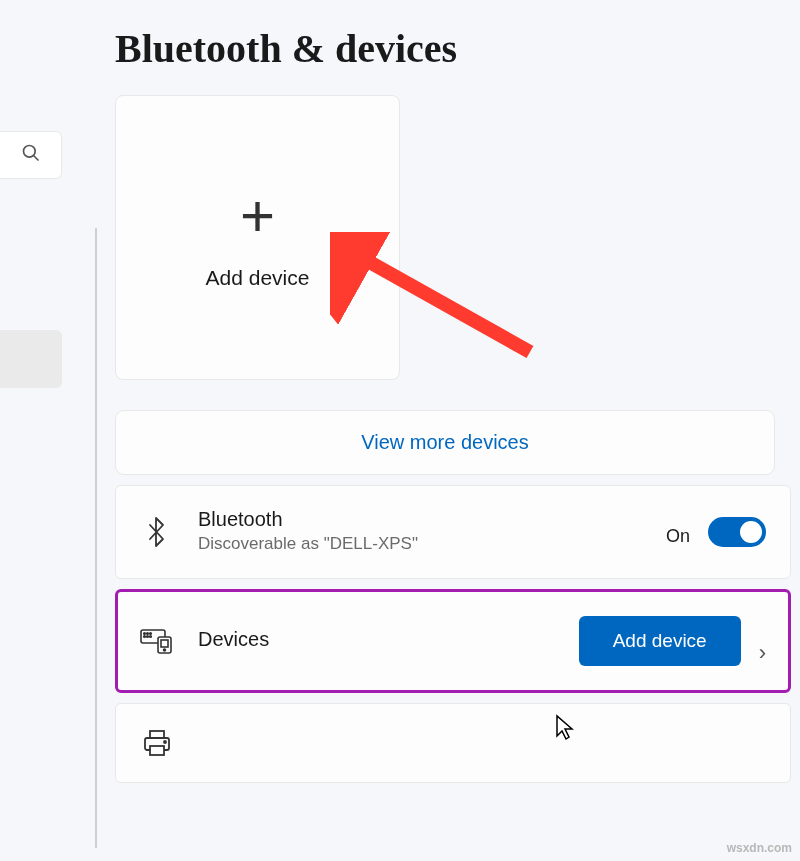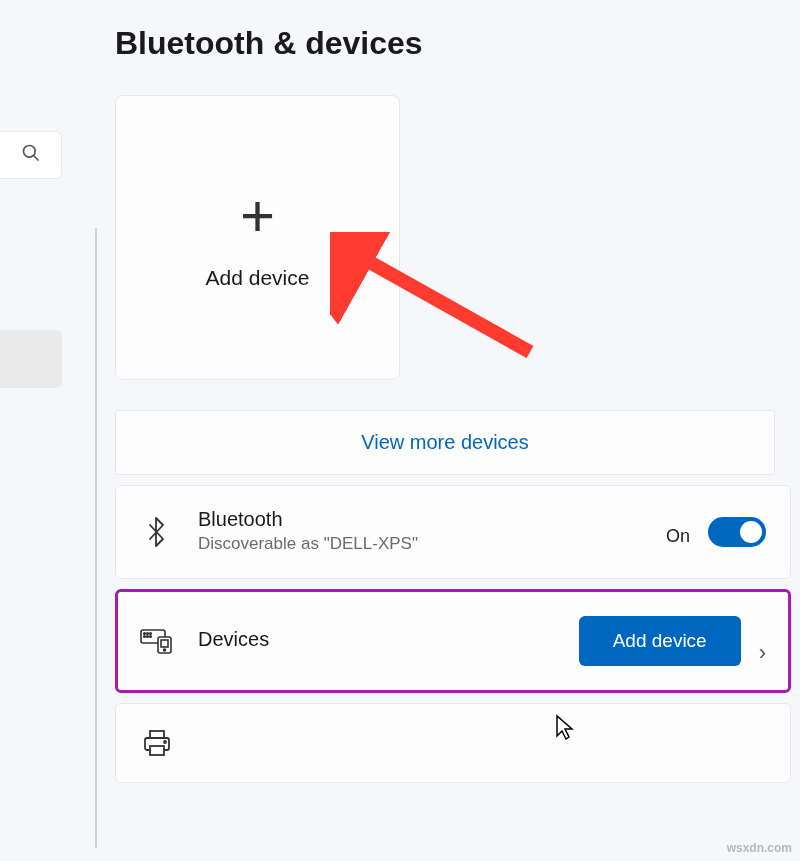--- a/index.html
+++ b/index.html
@@ -43,23 +43,24 @@
       left: 95px;
       top: 228px;
       width: 2px;
       height: 620px;
       background: #d0d0d0;
     }
     .page-title {
       position: absolute;
       left: 115px;
       top: 25px;
-      font-size: 32px;
+      font-size: 40px;
       font-weight: 600;
       color: #1a1a1a;
+      font-family: Liberation Serif, serif;
     }
     .content {
       position: absolute;
       left: 115px;
       top: 95px;
       width: 660px;
     }
     .add-device-card {
       width: 285px;
       height: 285px;
@@ -83,21 +84,21 @@
       font-size: 21px;
       color: #1a1a1a;
     }
     .view-more {
       width: 660px;
       margin-top: 30px;
       text-align: center;
       padding: 20px 0;
       background: #fdfdfd;
       border: 1px solid #e8e8e8;
-      border-radius: 2px;
+      border-radius: 9px;
       color: #0067c0;
       font-size: 20px;
       cursor: pointer;
     }
     .setting-row {
       width: 676px;
       margin-top: 10px;
       background: #fdfdfd;
       border: 1px solid #e8e8e8;
       border-radius: 6px;

